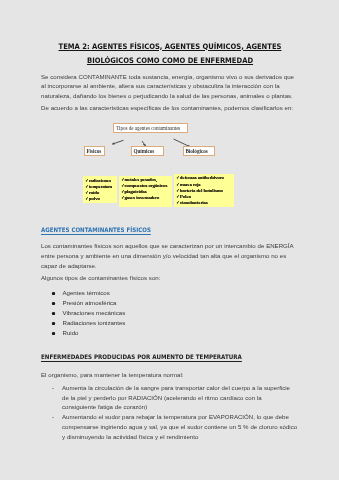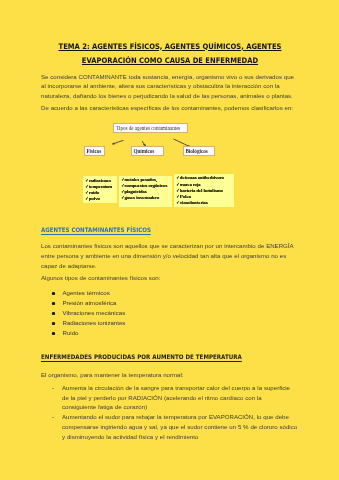--- a/index.html
+++ b/index.html
@@ -1,18 +1,18 @@
 <!DOCTYPE html>
 <html><head>
 <meta charset="utf-8">
 <style>
   html,body{margin:0;padding:0;background:#ffffff;}
   body{width:339px;height:480px;overflow:hidden;
        font-family:"Liberation Sans",sans-serif;color:#404040;}
-  .page{position:absolute;left:0;top:0;width:339px;height:480px;background:#fde047;
+  .page{position:absolute;left:0;top:0;width:339px;height:480px;background:#e5e5e5;
         overflow:hidden;}
 
   
   .doc-title{position:absolute;left:44px;top:39.5px;width:252px;text-align:center;
     font-family:"DejaVu Sans Condensed","DejaVu Sans",sans-serif;font-weight:bold;
     font-size:7.55px;line-height:14.6px;color:#141414;}
   .doc-title span{text-decoration:underline;text-underline-offset:1.4px;
     text-decoration-thickness:0.7px;white-space:nowrap;}
 
   
@@ -50,21 +50,21 @@
   .dashrow .dsh{position:absolute;left:-10px;top:0;}
   .dashrow .ln{white-space:nowrap;display:block;}
 </style>
 </head>
 <body>
 
 <div class="page">
 
   <div class="doc-title">
     <span>TEMA 2: AGENTES FÍSICOS, AGENTES QUÍMICOS, AGENTES</span><br>
-    <span>EVAPORACIÓN COMO CAUSA DE ENFERMEDAD</span>
+    <span>BIOLÓGICOS COMO COMO DE ENFERMEDAD</span>
   </div>
 
   <div class="para" style="left:41px;top:71.5px;width:255px;">
     <span class="ln">Se considera CONTAMINANTE toda sustancia, energía, organismo vivo o sus derivados que</span>
     <span class="ln">al incorporarse al ambiente, altera sus características y obstaculiza la interacción con la</span>
     <span class="ln">naturaleza, dañando los bienes o perjudicando la salud de las personas, animales o plantas.</span>
   </div>
 
   <div class="para" style="left:41px;top:103px;width:255px;">
     <span class="ln">De acuerdo a las características específicas de los contaminantes, podemos clasificarlos en:</span>

